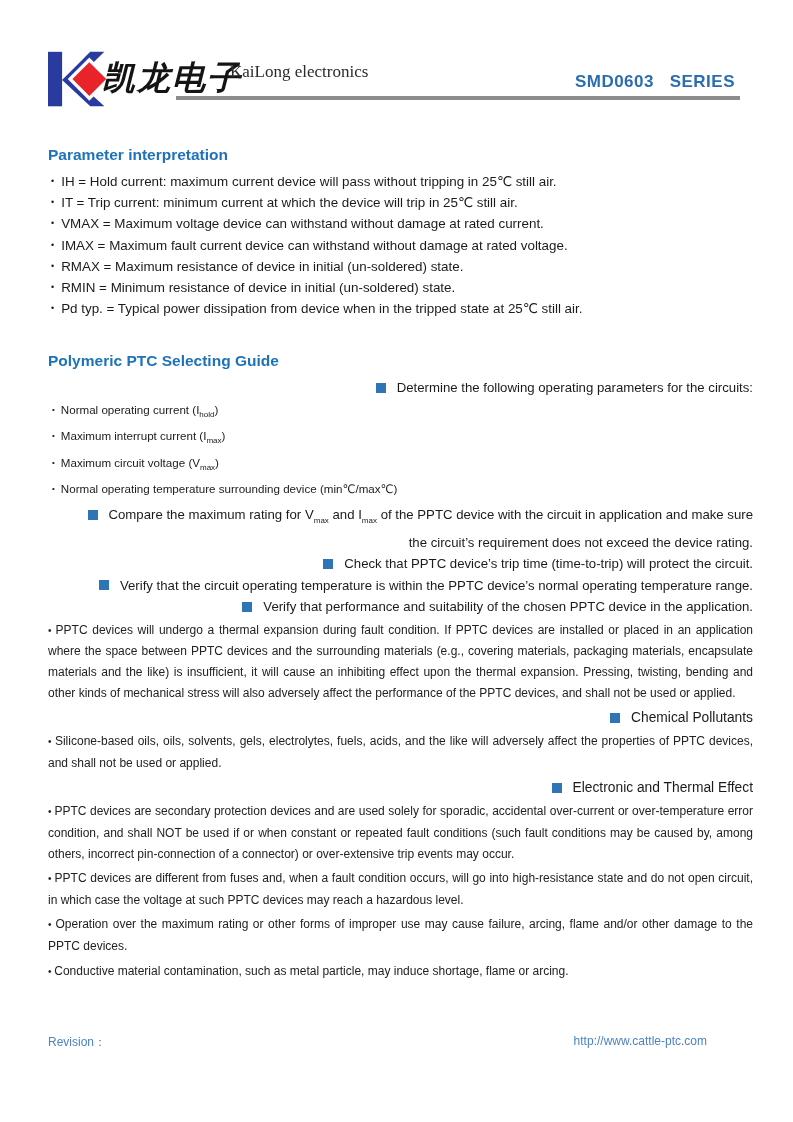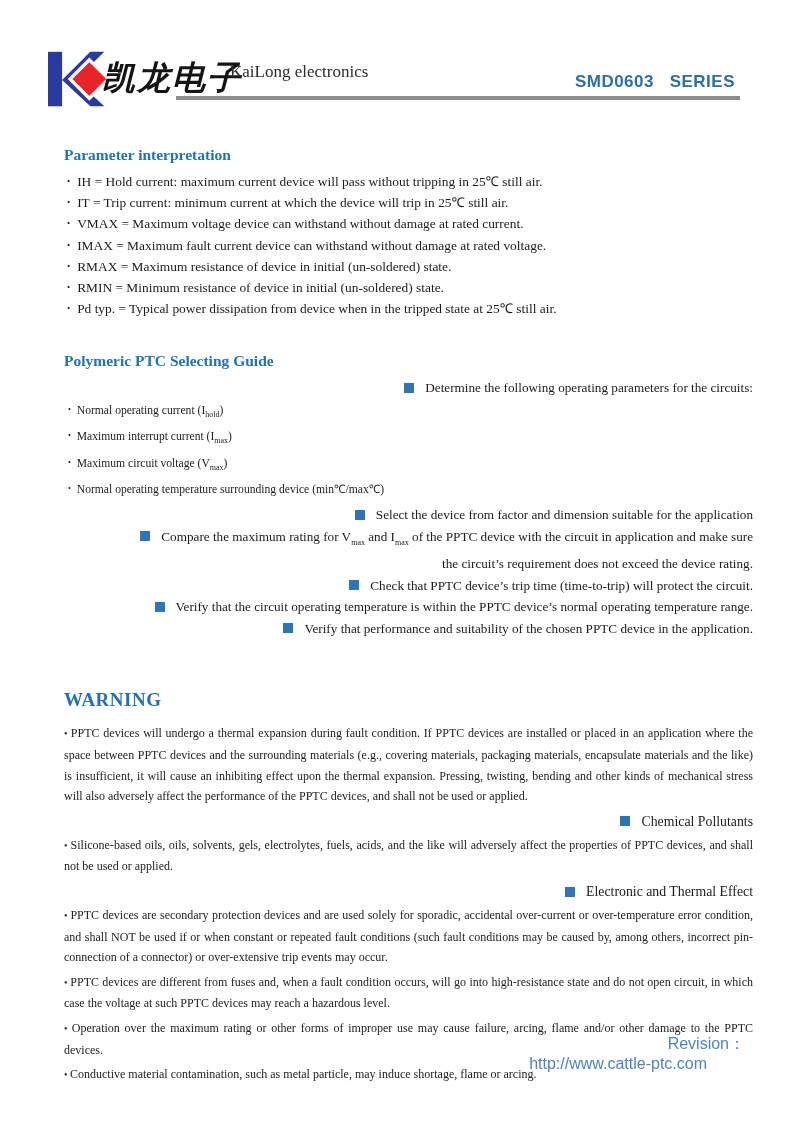--- a/index.html
+++ b/index.html
@@ -19,21 +19,21 @@
   .logo-en{
     position:absolute;left:230px;top:62px;font-size:17px;color:#2b2b2b;
     font-family:"Liberation Serif","DejaVu Serif",serif;
   }
   .series{
     position:absolute;right:58px;top:72px;font-size:17px;font-weight:700;color:#2b6db3;
     white-space:pre;letter-spacing:.5px;
   }
   .header-rule{position:absolute;left:176px;top:96px;width:564px;height:4px;background:#8c8c8c;}
   
-  .content{padding:0 40px 0 64px;font-family:Liberation Serif, serif;}
+  .content{padding:0 40px 0 48px;}
   .section-title{color:#1e73b8;font-size:15.5px;font-weight:700;margin:22px 0 7px 0;}
   .guide-title{margin-top:33px;}
   .warning-title{color:#2470b4;font-size:19px;font-weight:700;margin:50px 0 12px 0;letter-spacing:.5px;}
   
   .dot-line{font-size:13.4px;line-height:21.2px;white-space:nowrap;}
   .dot-line::before{content:"\2022";font-size:9px;vertical-align:2px;margin:0 7px 0 3px;color:#1b1b1b;}
   .small-line{font-size:11.6px;line-height:21px;white-space:nowrap;}
   .small-line::before{content:"\2022";font-size:8px;vertical-align:2px;margin:0 6px 0 4px;}
   sub{font-size:8px;}
   
@@ -41,21 +41,21 @@
   .sq{display:inline-block;width:10px;height:10px;background:#2e75b6;margin-right:11px;vertical-align:-0.5px;}
   .cont-line{font-size:13.2px;line-height:21.6px;text-align:right;}
   .subhead{font-size:13.8px;line-height:22px;margin-top:4px;}
   .para{
     font-size:12px;line-height:20.6px;margin:2px 0 4px 0;text-align:justify;color:#222;
   }
   .para::before{content:"\2022\00a0";font-size:10px;}
   
   .footer{
     position:absolute;left:48px;right:48px;top:1034px;display:flex;
-    justify-content:space-between;align-items:flex-end;font-size:16px;flex-direction:column;
+    justify-content:space-between;align-items:flex-start;font-size:12px;
   }
   .footer .rev{color:#4c83c6;}
   .footer .url{color:#4c83c6;text-decoration:none;margin-right:38px;}
 </style>
 </head>
 <body>
 
 <div class="page">
 
   <div class="header">
@@ -91,40 +91,36 @@
       <span class="sq"></span><span>Determine the following operating parameters for the circuits:</span>
     </div>
 
     <div>
       <div class="small-line"><span>Normal operating current (I</span><sub>hold</sub><span>)</span></div>
       <div class="small-line"><span>Maximum interrupt current (I</span><sub>max</sub><span>)</span></div>
       <div class="small-line"><span>Maximum circuit voltage (V</span><sub>max</sub><span>)</span></div>
       <div class="small-line"><span>Normal operating temperature surrounding device (min℃/max℃)</span><sub></sub><span></span></div>
     </div>
 
-    <div class="sq-row">
-      <span class="sq"></span><span>Select the device from factor and dimension suitable for the application</span>
-    </div>
 
     <div class="sq-row">
       <span class="sq"></span><span>Compare the maximum rating for V</span><sub>max</sub><span> and I</span><sub>max</sub><span> of the PPTC device with the circuit in application and make sure</span>
     </div>
     <div class="cont-line">the circuit’s requirement does not exceed the device rating.</div>
 
     <div class="sq-row">
       <span class="sq"></span><span>Check that PPTC device’s trip time (time-to-trip) will protect the circuit.</span>
     </div>
     <div class="sq-row">
       <span class="sq"></span><span>Verify that the circuit operating temperature is within the PPTC device’s normal operating temperature range.</span>
     </div>
     <div class="sq-row">
       <span class="sq"></span><span>Verify that performance and suitability of the chosen PPTC device in the application.</span>
     </div>
 
-    <div class="warning-title">WARNING</div>
 
     <p class="para">PPTC devices will undergo a thermal expansion during fault condition. If PPTC devices are installed or placed in an application where the space between PPTC devices and the surrounding materials (e.g., covering materials, packaging materials, encapsulate materials and the like) is insufficient, it will cause an inhibiting effect upon the thermal expansion. Pressing, twisting, bending and other kinds of mechanical stress will also adversely affect the performance of the PPTC devices, and shall not be used or applied.</p>
 
     <div class="sq-row subhead">
       <span class="sq"></span><span>Chemical Pollutants</span>
     </div>
     <p class="para">Silicone-based oils, oils, solvents, gels, electrolytes, fuels, acids, and the like will adversely affect the properties of PPTC devices, and shall not be used or applied.</p>
 
     <div class="sq-row subhead">
       <span class="sq"></span><span>Electronic and Thermal Effect</span>

